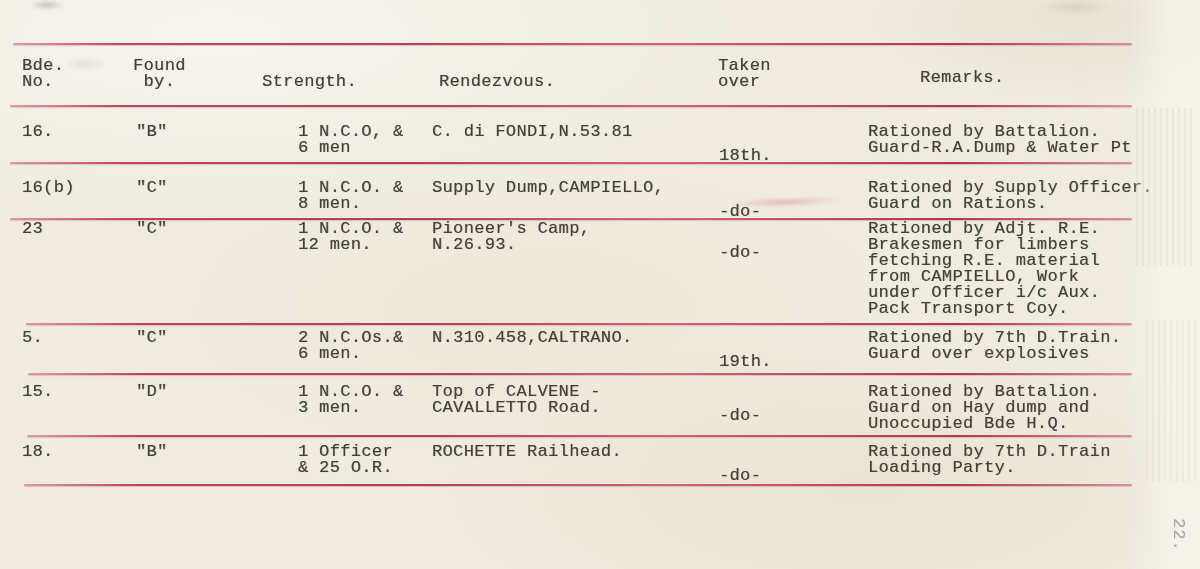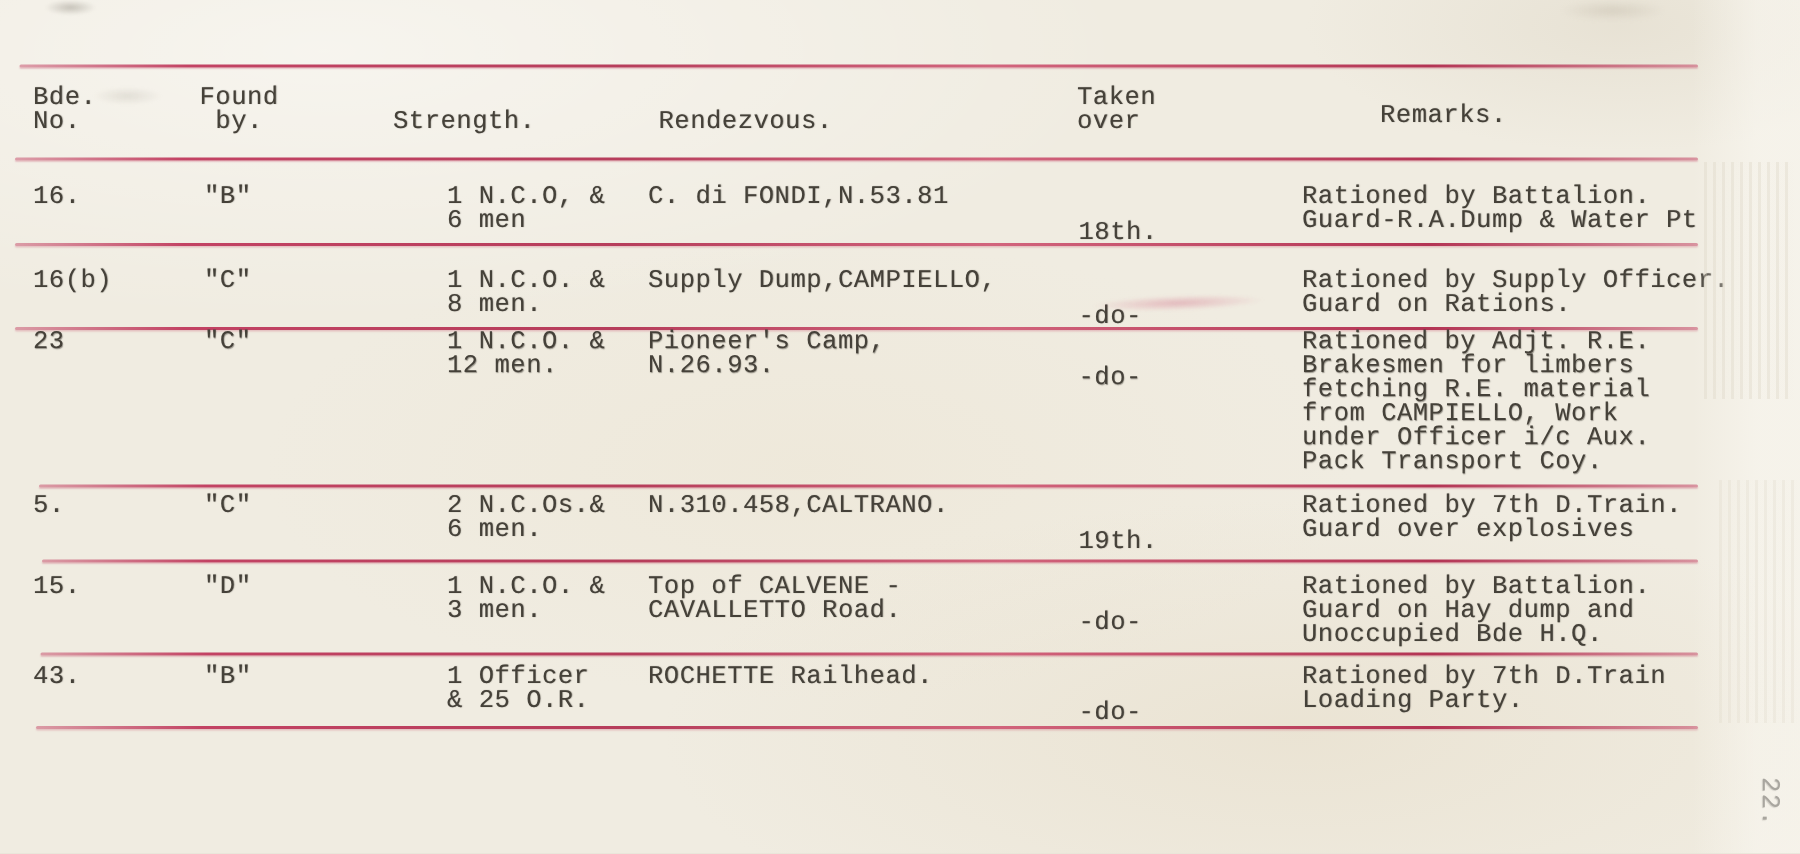--- a/index.html
+++ b/index.html
@@ -170,21 +170,21 @@
 3 men.</div>
     <div class="txt c-rdv">Top of CALVENE -
 CAVALLETTO Road.</div>
     <div class="txt c-taken">-do-</div>
     <div class="txt c-rem">Rationed by Battalion.
 Guard on Hay dump and
 Unoccupied Bde H.Q.</div>
   </div>
 
   <div class="row r5">
-    <div class="txt c-bde">43.</div>
+    <div class="txt c-bde">18.</div>
     <div class="txt c-found">"B"</div>
     <div class="txt c-str">1 Officer
 &amp; 25 O.R.</div>
     <div class="txt c-rdv">ROCHETTE Railhead.</div>
     <div class="txt c-taken">-do-</div>
     <div class="txt c-rem">Rationed by 7th D.Train
 Loading Party.</div>
   </div>
 
   <div class="pagenum">22.</div>

